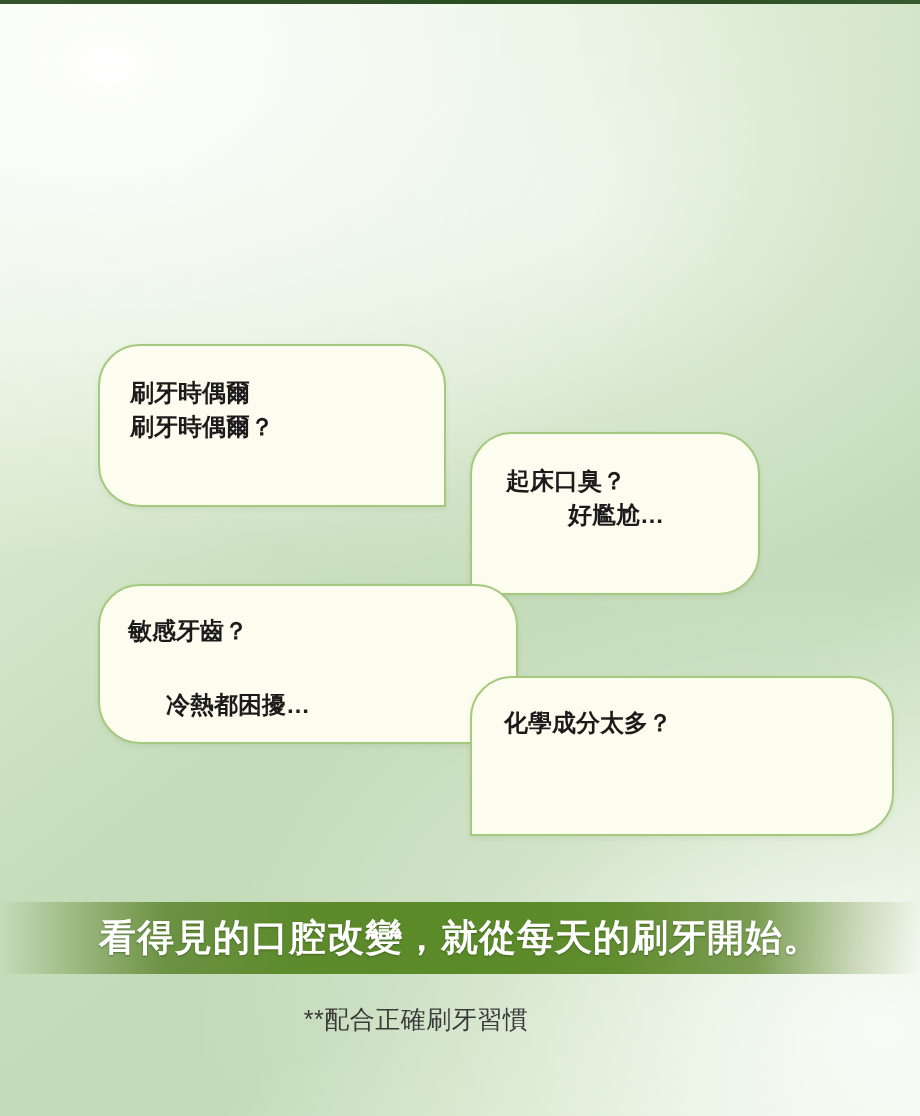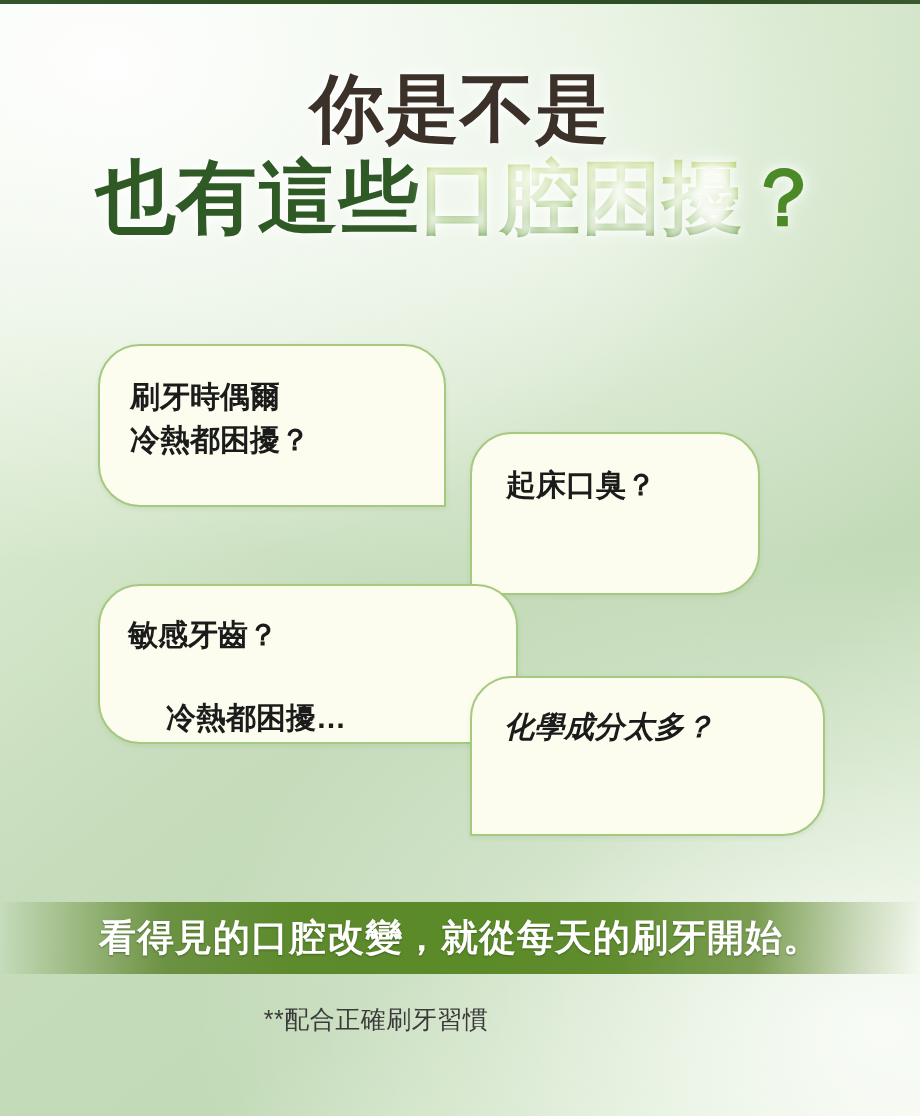--- a/index.html
+++ b/index.html
@@ -84,21 +84,21 @@
     position: absolute;
     box-sizing: border-box;
     background: #fdfdef;
     border: 2px solid #a5c97f;
     box-shadow: 0 2px 5px rgba(80,110,60,0.10);
   }
   .bubble-text {
     font-family: "Liberation Sans", "DejaVu Sans", sans-serif;
     font-weight: bold;
     color: #1b1b1b;
-    font-size: 30px;
+    font-size: 24px;
     line-height: 1.42;
     white-space: nowrap;
   }
   .line-indent {
     display: block;
   }
 
   
   #bubble-1 {
     left: 98px;
@@ -126,24 +126,23 @@
     width: 420px;
     height: 160px;
     border-radius: 42px 42px 0 42px;
   }
   #bubble-3 .bubble-text { padding: 28px 0 0 28px; }
 
   
   #bubble-4 {
     left: 470px;
     top: 676px;
-    width: 355px;
+    width: 424px;
     height: 160px;
     border-radius: 42px 42px 42px 0;
-    font-style: italic;
   }
   #bubble-4 .bubble-text { padding: 28px 0 0 32px; }
 
   .ind-1 { padding-left: 0px; }
   .ind-2 { padding-left: 62px; }
   .ind-3 { padding-left: 38px; margin-top: 40px; }
   .ind-4 { padding-left: 42px; }
 
   
   #banner {
@@ -181,46 +180,42 @@
     position: absolute;
     left: 0;
     top: 1003px;
     width: 752px;
     text-align: center;
     font-family: "Liberation Sans", "DejaVu Sans", sans-serif;
     font-size: 25px;
     color: #3a3a3a;
     letter-spacing: 0.5px;
     white-space: nowrap;
+    padding-left: 40px;
   }
 </style>
 </head>
 <body>
 
 <div id="poster">
 
   <div id="top-strip"></div>
 
-  <div id="headline">
-    <span class="hl-line" id="hl-line1">你是不是</span>
-    <span class="hl-line" id="hl-line2">
-      <span class="hl-dark-green">也有這些</span><span class="hl-bright-green">口腔困擾</span><span class="hl-qmark">？</span>
-    </span>
-  </div>
 
   <div class="bubble" id="bubble-1">
     <div class="bubble-text">
       <span class="line-indent ind-1">刷牙時偶爾</span>
-      <span class="line-indent ind-1">冷熱都困擾？</span>
+      <span class="line-indent ind-1">刷牙時偶爾？</span>
     </div>
   </div>
 
   <div class="bubble" id="bubble-2">
     <div class="bubble-text">
       <span class="line-indent ind-1">起床口臭？</span>
+      <span class="line-indent ind-2">好尷尬…</span>
     </div>
   </div>
 
   <div class="bubble" id="bubble-3">
     <div class="bubble-text">
       <span class="line-indent ind-1">敏感牙齒？</span>
       <span class="line-indent ind-3">冷熱都困擾…</span>
     </div>
   </div>
 

